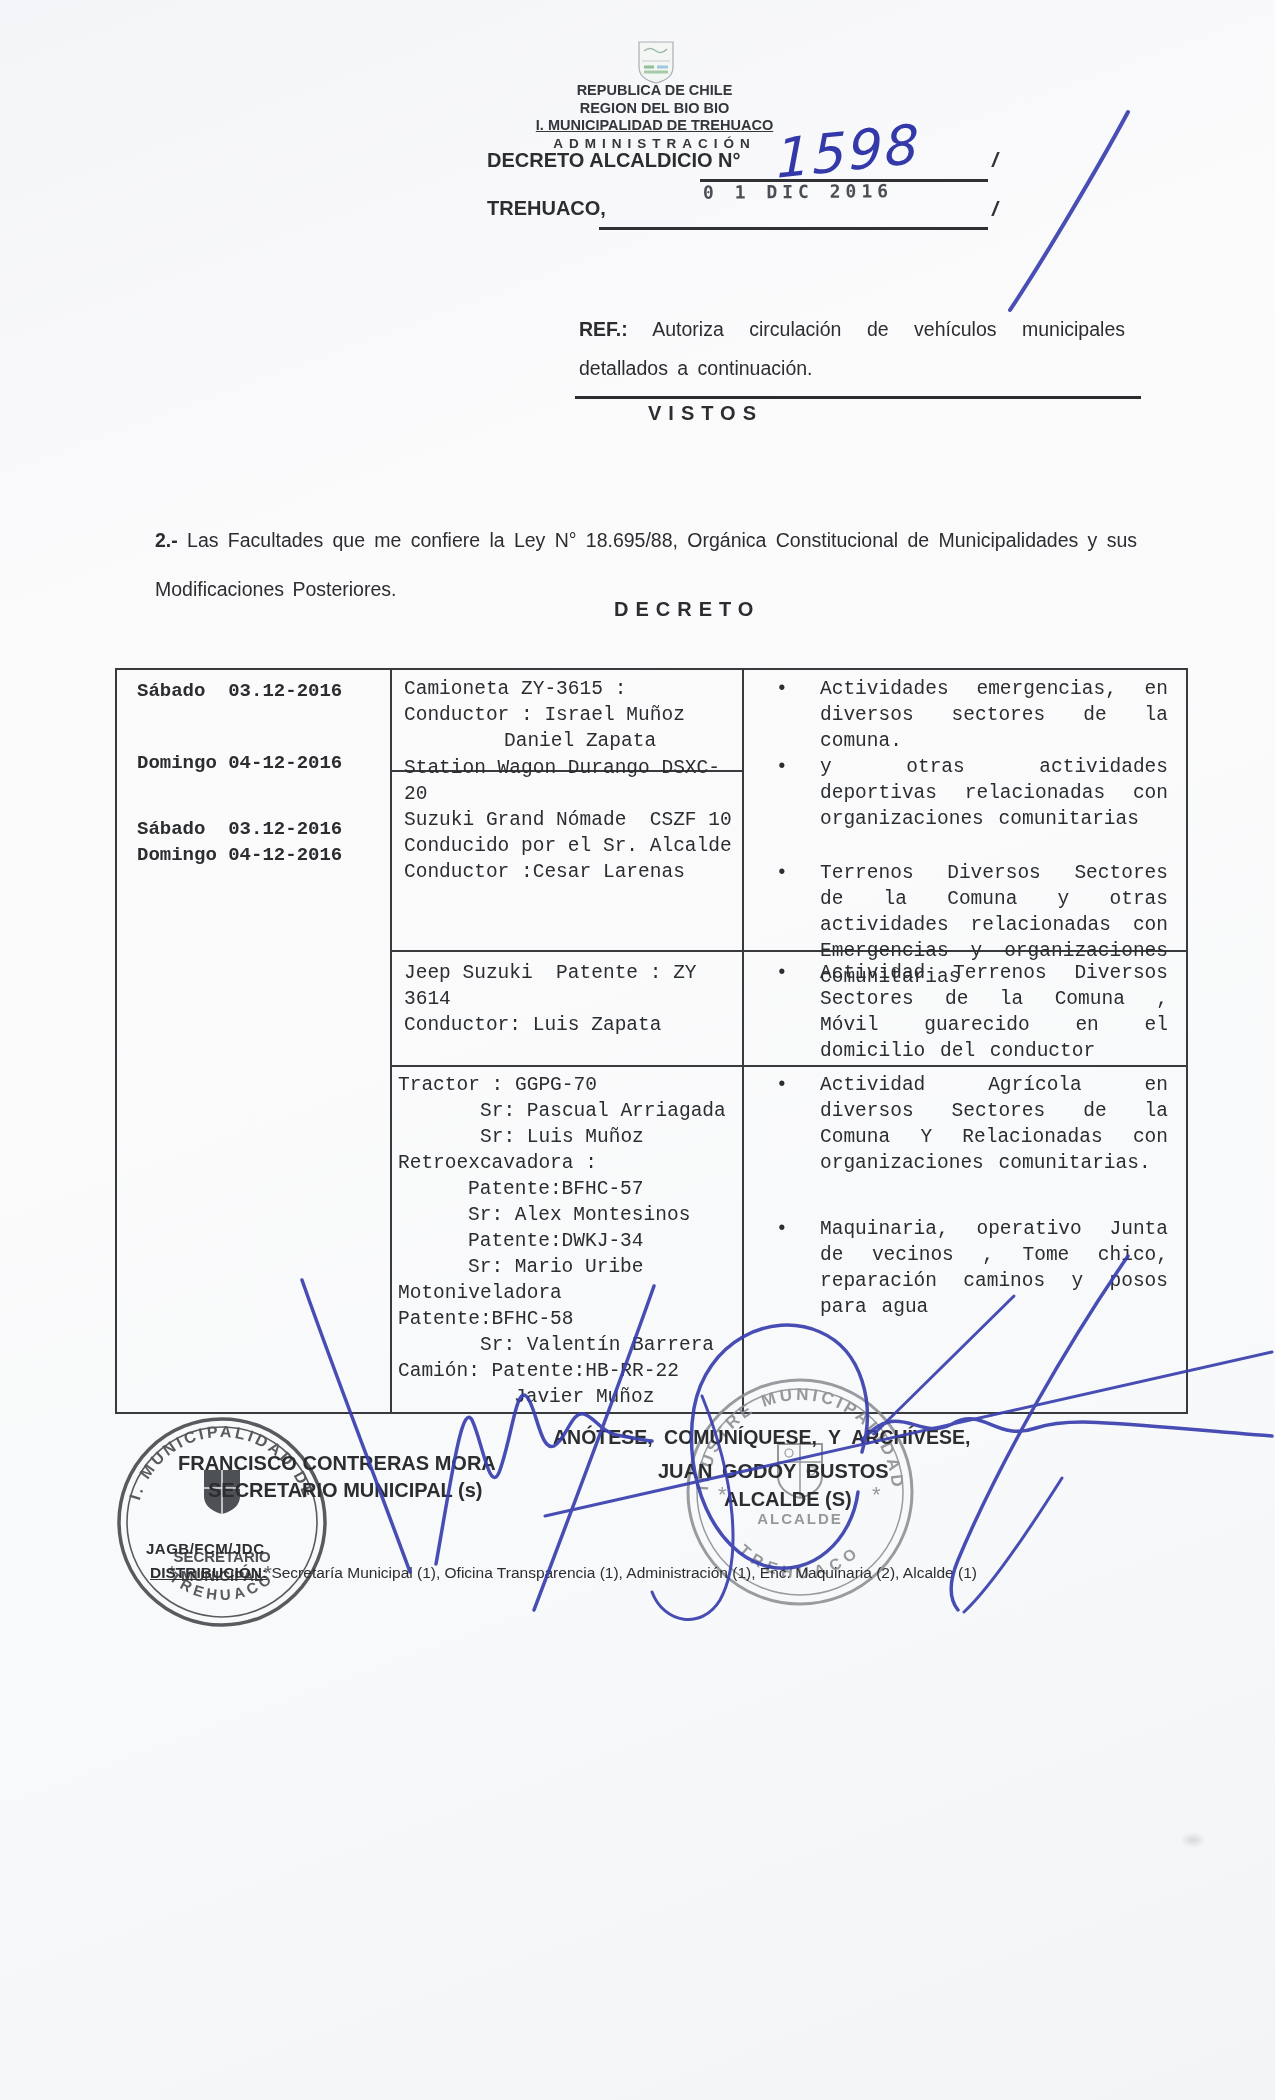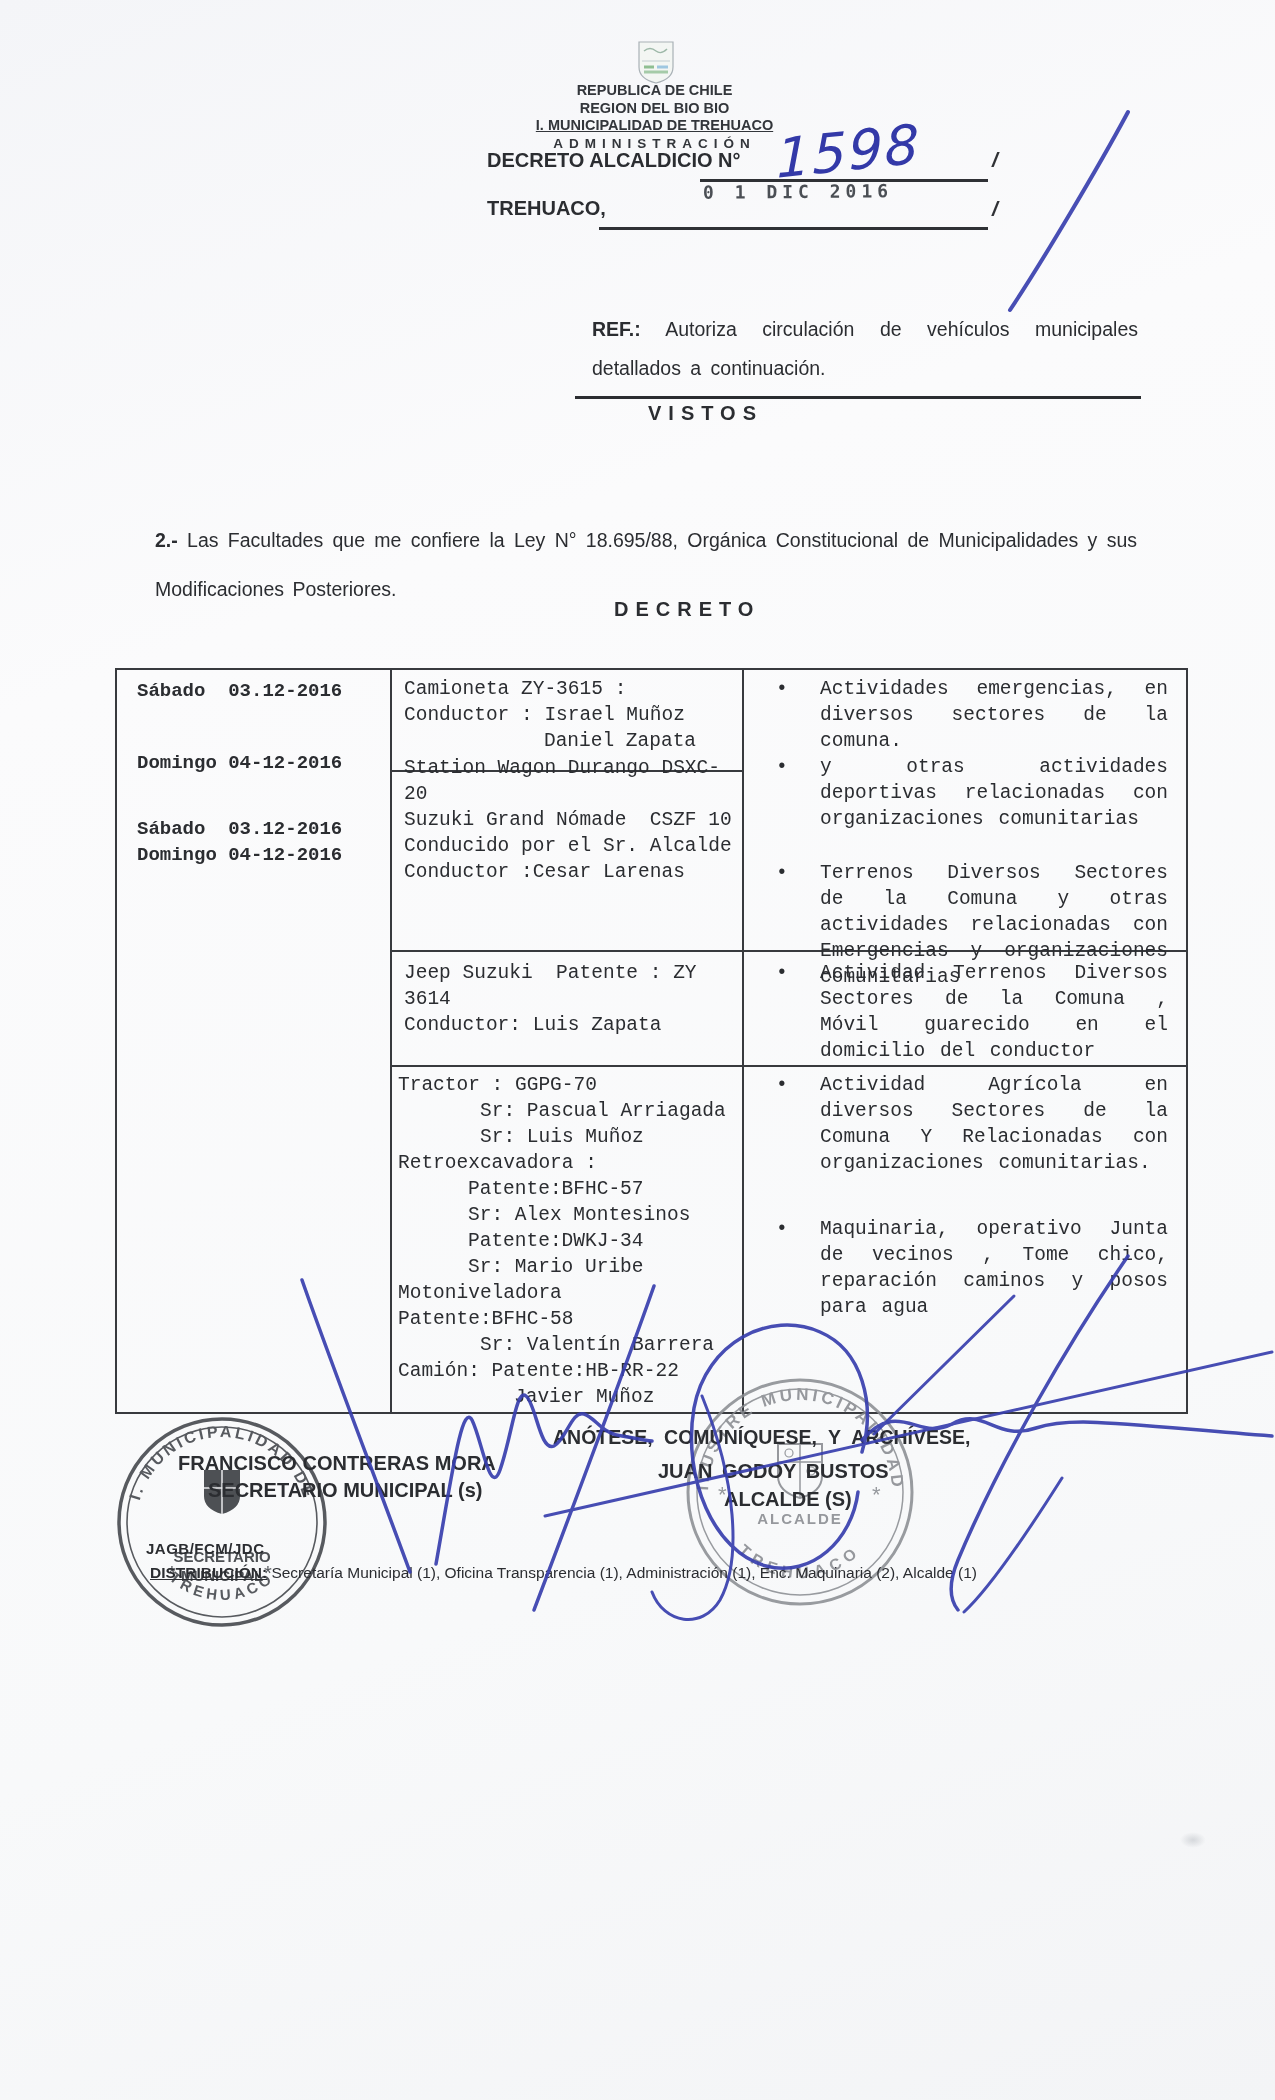--- a/index.html
+++ b/index.html
@@ -22,21 +22,21 @@
   .numline{left:700px;top:150px;width:288px;height:29px;border-bottom:3px solid #2f3135;}
   .placeline{left:599px;top:198px;width:389px;height:29px;border-bottom:3px solid #2f3135;}
   .slash{font-size:21px;font-weight:700;font-style:italic;color:#2f3135;}
   .hand-number{left:776px;top:120px;font-size:54px;color:#3339a8;
        font-family:"DejaVu Sans",sans-serif;font-style:italic;
        transform:rotate(-6deg) skewX(-6deg);letter-spacing:2px;}
   .date-stamp{left:703px;top:181px;font-size:18px;font-weight:700;letter-spacing:5px;
        color:#4b4f55;font-family:"DejaVu Sans Mono",monospace;transform:rotate(-.5deg);}
   .place{left:487px;top:197px;font-size:20px;font-weight:700;}
   
-  .ref{left:592px;top:310px;width:546px;font-size:19.5px;line-height:39px;
+  .ref{left:579px;top:310px;width:546px;font-size:19.5px;line-height:39px;
        text-align:justify;word-spacing:4px;}
   .rule{left:575px;top:396px;width:566px;height:3px;background:#2b2d31;}
   .vistos-h{left:648px;top:402px;font-size:20px;font-weight:700;letter-spacing:7px;}
   .para{left:155px;width:982px;font-size:19.5px;text-align:justify;word-spacing:3px;line-height:49px;}
   .decreto-h{left:614px;top:598px;font-size:20px;font-weight:700;letter-spacing:7px;}
   .intro{left:157px;top:630px;width:1000px;font-size:19.5px;padding-left:22px;}
   
   .tbl-border{left:115px;top:668px;width:1073px;height:746px;border:2.5px solid #383a3e;box-sizing:border-box;}
   .vln,.hln{background:#383a3e;}
   .v1{left:390px;top:668px;width:2px;height:746px;}
@@ -45,21 +45,21 @@
   .hfull1{left:392px;top:950px;width:796px;height:2px;}
   .hfull2{left:392px;top:1065px;width:796px;height:2px;}
   .cellt{font-size:19.5px;line-height:26px;font-family:Liberation Mono, monospace;}
   .dates{left:137px;top:678px;width:245px;font-weight:700;font-size:19px;}
   .mt46{margin-top:46px;} .mt40{margin-top:40px;}
   .vcell1{left:404px;top:676px;width:332px;}
   .vcell2{left:404px;top:755px;width:336px;}
   .vcell3{left:404px;top:960px;width:336px;}
   .vcell4{left:398px;top:1072px;width:342px;}
   .i1{padding-left:70px;} .i2{padding-left:82px;} .i3{padding-left:116px;}
-  .ic{padding-left:100px;text-align:center;}
+  .ic{padding-left:100px;}
   .acell{width:392px;}
   .aA{left:776px;top:676px;} .aB{left:776px;top:960px;} .aC{left:776px;top:1072px;}
   .bullet{display:flex;}
   .gap28{margin-top:28px;} .gap40{margin-top:40px;}
   .dot{width:44px;flex:0 0 44px;}
   .btxt{flex:1;text-align:justify;word-spacing:3px;}
   
   .anotese{left:553px;top:1426px;font-size:19.5px;font-weight:700;word-spacing:6px;}
   .sec-name{left:178px;top:1452px;font-size:20px;font-weight:700;}
   .sec-title{left:208px;top:1479px;font-size:20px;font-weight:700;}

